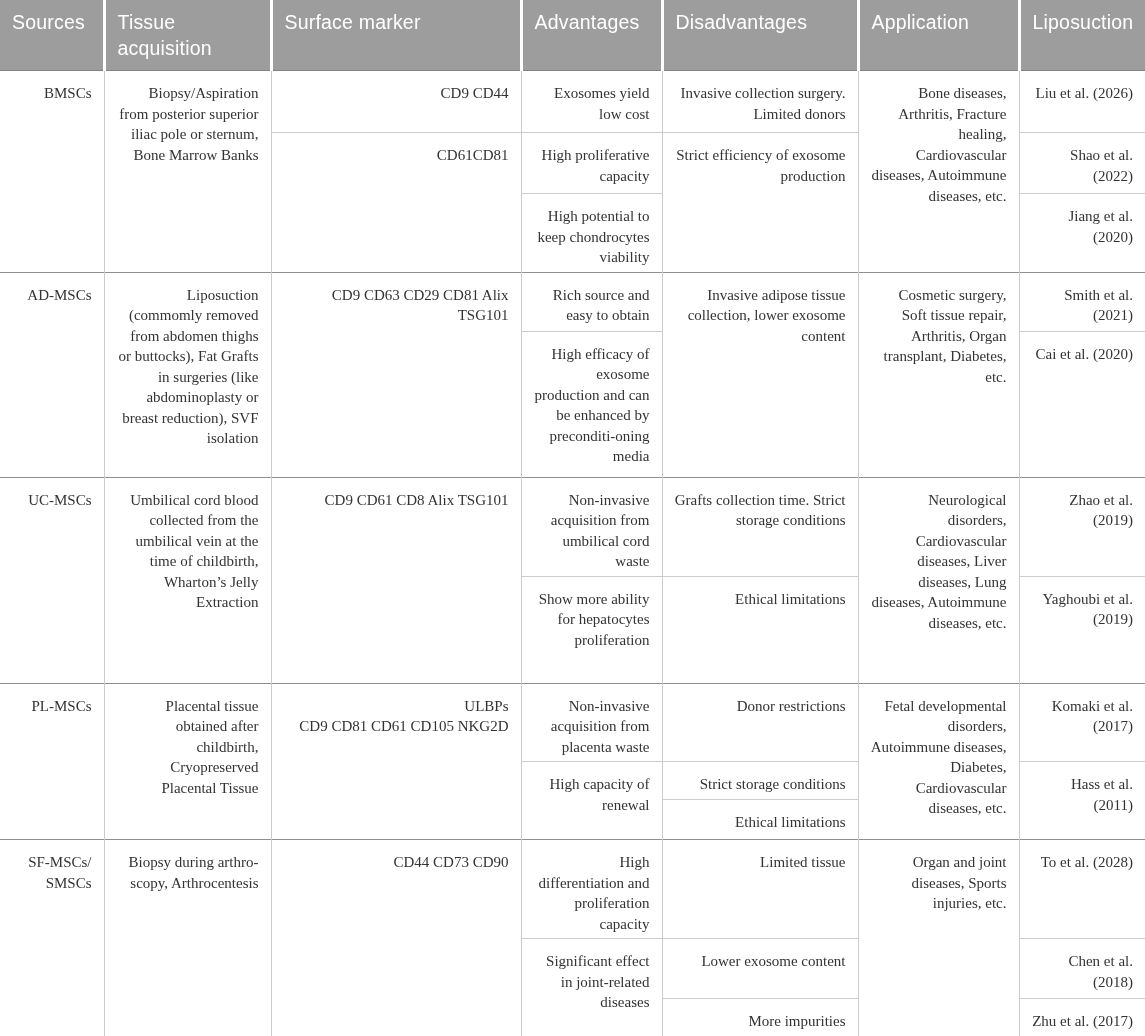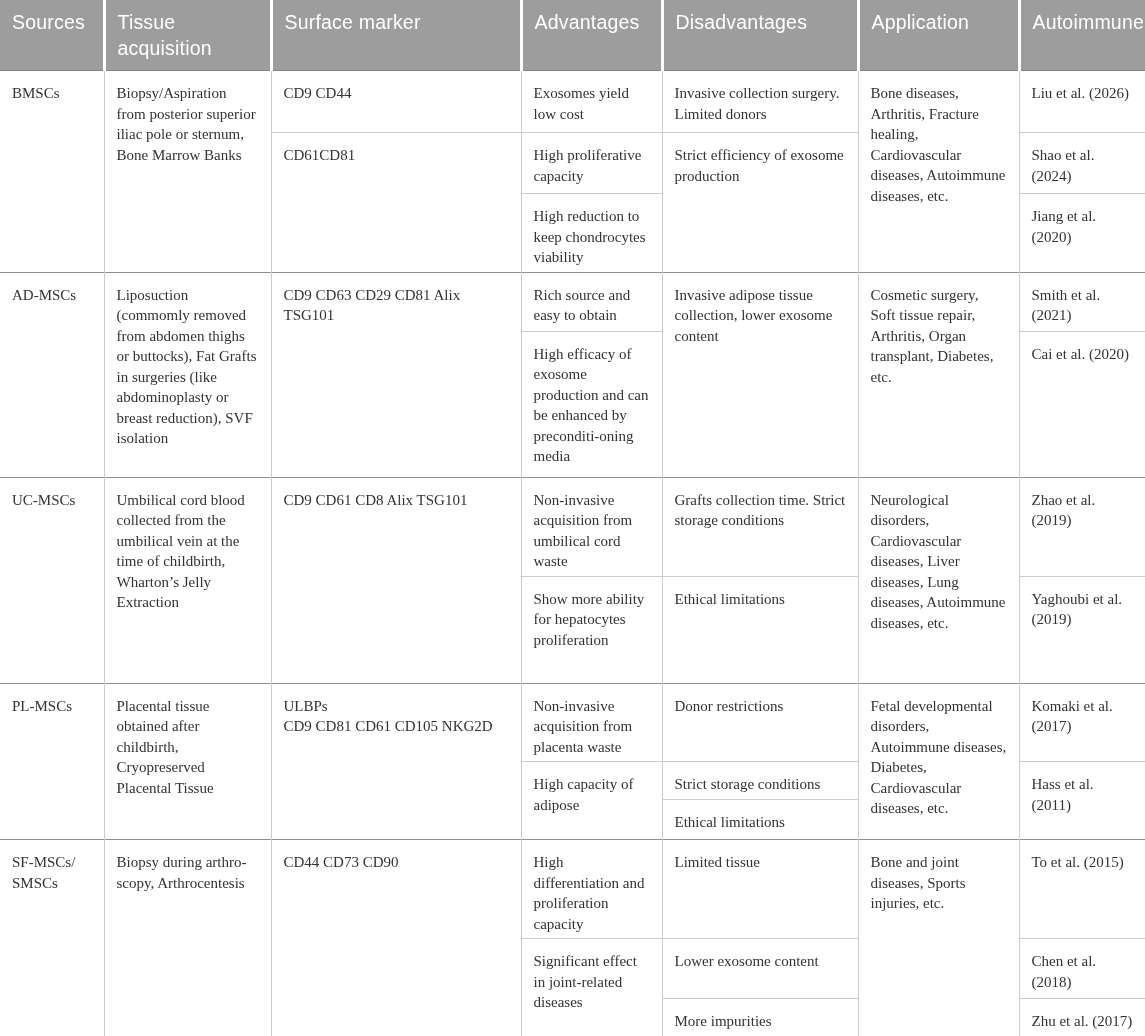--- a/index.html
+++ b/index.html
@@ -26,20 +26,21 @@
   }
   th.first{border-left:none;}
   td{
     vertical-align:top;
     padding:12px 12px 4px 12px;
     font-size:15px;line-height:20.5px;
     color:var(--body-text,#333333);
     border-top:1px solid var(--grid-line,#cccccc);
     border-left:1px solid var(--grid-line,#cccccc);
     word-wrap:break-word;
+    text-align:right;
   }
   td.c0{border-left:none;}
   tr.g td{border-top:1px solid var(--group-line,#8f8f8f);}
 </style>
 </head>
 <body>
 
 <div class="page">
   <table class="msc">
     <colgroup>
@@ -52,42 +53,42 @@
         <col style="width:126px">
     </colgroup>
     <thead>
       <tr>
         <th class="first">Sources</th>
         <th>Tissue acquisition</th>
         <th>Surface marker</th>
         <th>Advantages</th>
         <th>Disadvantages</th>
         <th>Application</th>
-        <th>Autoimmune</th>
+        <th>Liposuction</th>
       </tr>
     </thead>
     <tbody>
 
       <tr class="g" style="height:62px">
         <td class="c0" rowspan="3">BMSCs</td>
         <td rowspan="3">Biopsy/Aspiration from posterior superior iliac pole or sternum, Bone Marrow Banks</td>
         <td>CD9 CD44</td>
         <td>Exosomes yield low cost</td>
         <td>Invasive collection surgery. Limited donors</td>
         <td rowspan="3">Bone diseases, Arthritis, Fracture healing, Cardiovascular diseases, Autoimmune diseases, etc.</td>
         <td>Liu et al. (2026)</td>
       </tr>
       <tr style="height:61px">
         <td rowspan="2">CD61CD81</td>
         <td>High proliferative capacity</td>
         <td rowspan="2">Strict efficiency of exosome production</td>
-        <td>Shao et al. (2024)</td>
+        <td>Shao et al. (2022)</td>
       </tr>
       <tr style="height:76px">
-        <td>High reduction to keep chondrocytes viability</td>
+        <td>High potential to keep chondrocytes viability</td>
         <td>Jiang et al. (2020)</td>
       </tr>
 
       <tr class="g" style="height:59px">
         <td class="c0" rowspan="2">AD-MSCs</td>
         <td rowspan="2">Liposuction (commomly removed from abdomen thighs or buttocks), Fat Grafts in surgeries (like abdominoplasty or breast reduction), SVF isolation</td>
         <td rowspan="2">CD9 CD63 CD29 CD81 Alix TSG101</td>
         <td>Rich source and easy to obtain</td>
         <td rowspan="2">Invasive adipose tissue collection, lower exosome content</td>
         <td rowspan="2">Cosmetic surgery, Soft tissue repair, Arthritis, Organ transplant, Diabetes, etc.</td>
@@ -119,36 +120,36 @@
         <td rowspan="3">
           <div>ULBPs</div>
           <div>CD9 CD81 CD61 CD105 NKG2D</div>
         </td>
         <td>Non-invasive acquisition from placenta waste</td>
         <td>Donor restrictions</td>
         <td rowspan="3">Fetal developmental disorders, Autoimmune diseases, Diabetes, Cardiovascular diseases, etc.</td>
         <td>Komaki et al. (2017)</td>
       </tr>
       <tr style="height:38px">
-        <td rowspan="2">High capacity of adipose</td>
+        <td rowspan="2">High capacity of renewal</td>
         <td>Strict storage conditions</td>
         <td rowspan="2">Hass et al. (2011)</td>
       </tr>
       <tr style="height:40px">
         <td>Ethical limitations</td>
       </tr>
 
       <tr class="g" style="height:80px">
         <td class="c0" rowspan="3">SF-MSCs/ SMSCs</td>
         <td rowspan="3">Biopsy during arthro-scopy, Arthrocentesis</td>
         <td rowspan="3">CD44 CD73 CD90</td>
         <td>High differentiation and proliferation capacity</td>
         <td>Limited tissue</td>
-        <td rowspan="3">Bone and joint diseases, Sports injuries, etc.</td>
-        <td>To et al. (2015)</td>
+        <td rowspan="3">Organ and joint diseases, Sports injuries, etc.</td>
+        <td>To et al. (2028)</td>
       </tr>
       <tr style="height:60px">
         <td rowspan="2">Significant effect in joint-related diseases</td>
         <td>Lower exosome content</td>
         <td>Chen et al. (2018)</td>
       </tr>
       <tr style="height:38px">
         <td>More impurities</td>
         <td>Zhu et al. (2017)</td>
       </tr>

